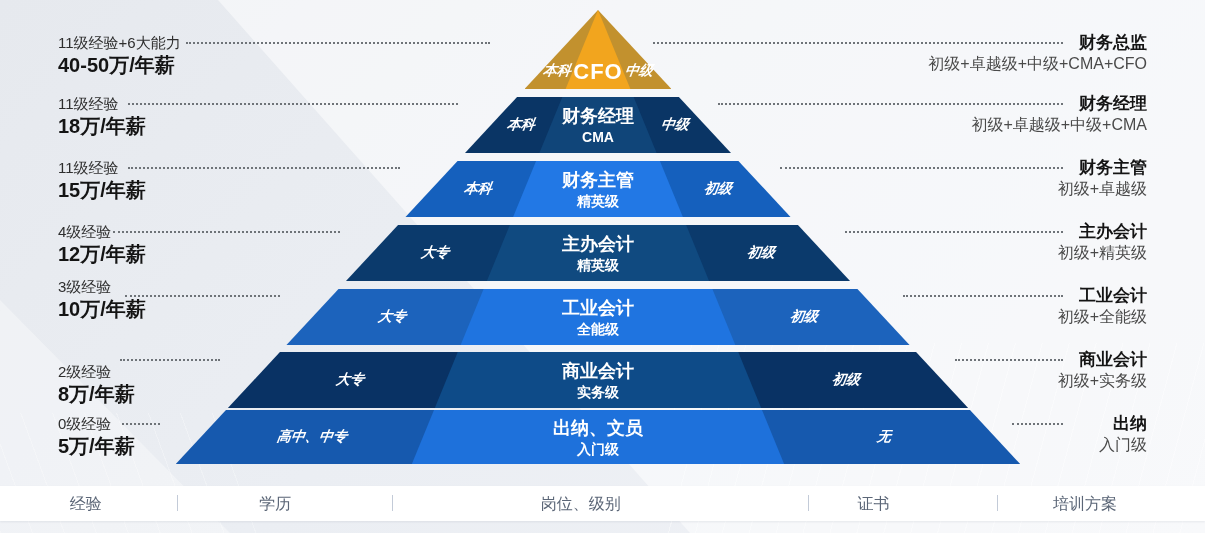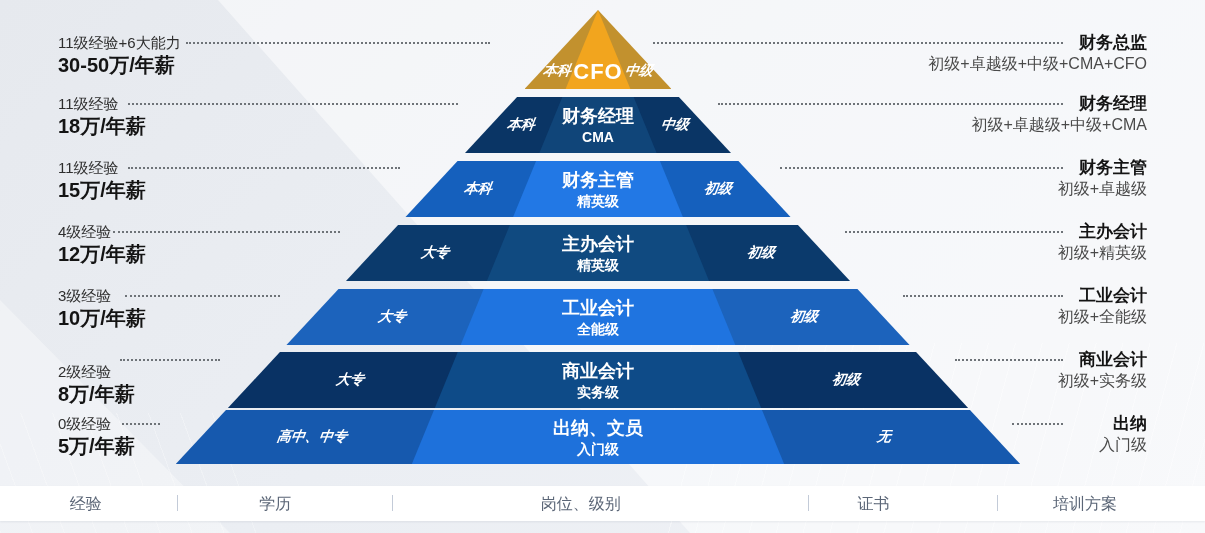--- a/index.html
+++ b/index.html
@@ -145,21 +145,21 @@
       <div class="lvl-text" style="left: 598px; top: 410px; height: 54px;">
         <div class="lvl-title">出纳、文员</div>
         <div class="lvl-sub">入门级</div>
       </div>
       <div class="side-label" style="left: 311.91px; top: 437px;">高中、中专</div>
       <div class="side-label" style="left: 884.09px; top: 437px;">无</div>
     </div>
   <div id="annotations">
       <div class="left-row" style="top: 33px;">
     <div class="exp">11级经验+6大能力</div>
-    <div class="salary">30-50万/年薪</div>
+    <div class="salary">40-50万/年薪</div>
   </div>
       <div class="right-row" style="top: 33px;">
     <div class="plan-title">财务总监</div>
     <div class="plan-detail">初级+卓越级+中级+CMA+CFO</div>
   </div>
       <div class="leader" style="left: 186px; top: 42px; width: 304px;"></div>
       <div class="leader" style="left: 653px; top: 42px; width: 410px;"></div>
       <div class="left-row" style="top: 94px;">
     <div class="exp">11级经验</div>
     <div class="salary">18万/年薪</div>
@@ -183,21 +183,21 @@
       <div class="left-row" style="top: 222px;">
     <div class="exp">4级经验</div>
     <div class="salary">12万/年薪</div>
   </div>
       <div class="right-row" style="top: 222px;">
     <div class="plan-title">主办会计</div>
     <div class="plan-detail">初级+精英级</div>
   </div>
       <div class="leader" style="left: 113px; top: 231px; width: 227px;"></div>
       <div class="leader" style="left: 845px; top: 231px; width: 218px;"></div>
-      <div class="left-row" style="top: 286px;">
+      <div class="left-row" style="top: 277px;">
     <div class="exp">3级经验</div>
     <div class="salary">10万/年薪</div>
   </div>
       <div class="right-row" style="top: 286px;">
     <div class="plan-title">工业会计</div>
     <div class="plan-detail">初级+全能级</div>
   </div>
       <div class="leader" style="left: 125px; top: 295px; width: 155px;"></div>
       <div class="leader" style="left: 903px; top: 295px; width: 160px;"></div>
       <div class="left-row" style="top: 350px; margin-top: 12px;">

